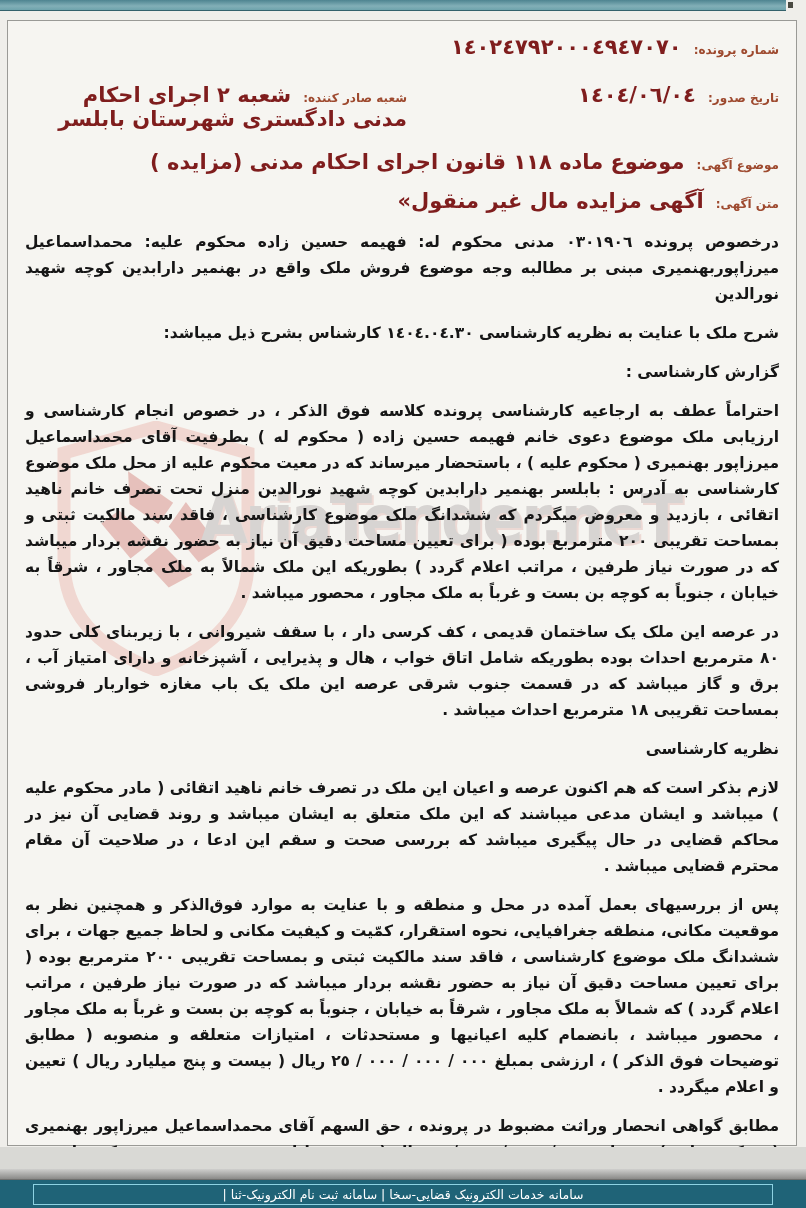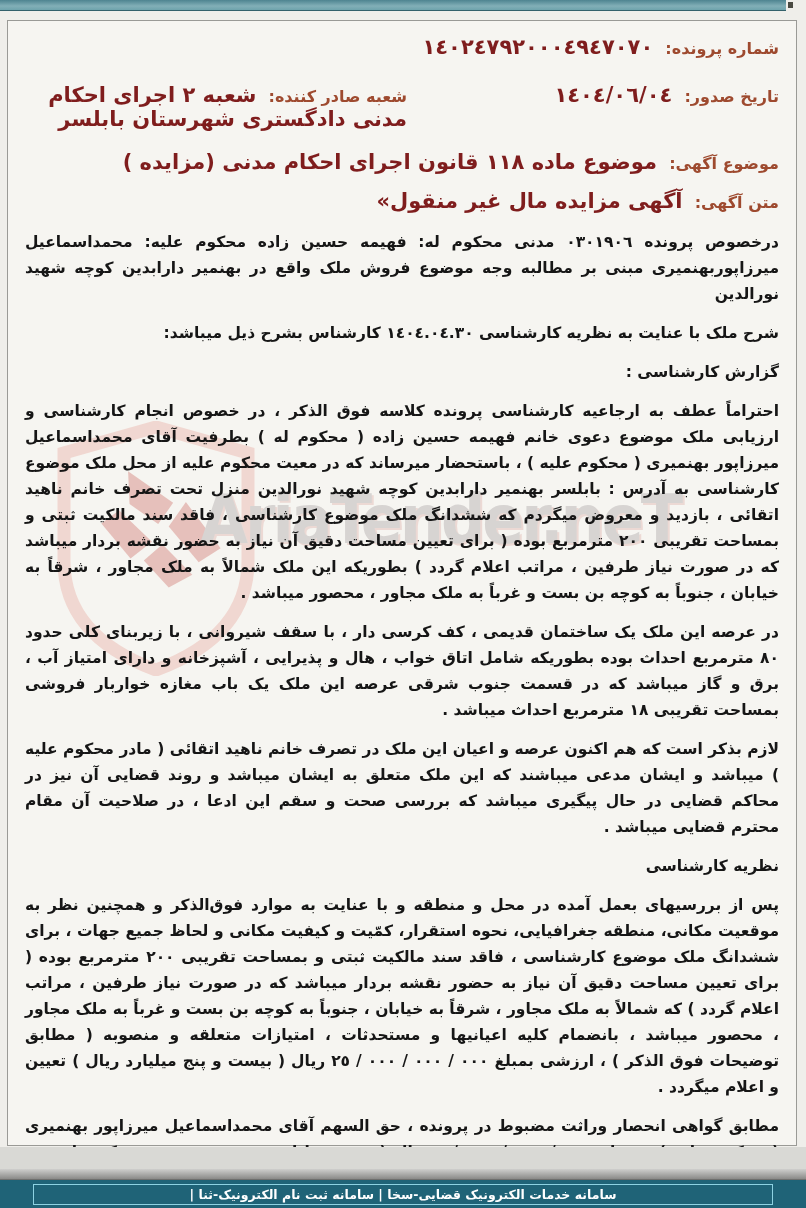--- a/index.html
+++ b/index.html
@@ -35,21 +35,21 @@
     white-space:nowrap; transform:scaleY(1.08);
   }
   
   .content{
     position:relative; direction:rtl; text-align:right;
     padding:14px 17px 0 17px; color:#161616;
   }
   .hdr-row{display:flex; margin-bottom:24px;}
   .hdr-cell-r{width:372px; flex:none;}
   .hdr-cell-l{flex:1;}
-  .lbl{color:#9e4a2f; font-weight:bold; font-size:16px; margin-left:7px;}
+  .lbl{color:#9e4a2f; font-weight:bold; font-size:12px; margin-left:7px;}
   .val{font-weight:bold; font-size:21px; color:#7f1d1d;}
   .hdr-row.tight{margin-bottom:19px;}
   .subject-row{margin-bottom:15px;}
   .bodytitle-row{margin-bottom:16px;}
   .para{
     font-size:15.5px; font-weight:bold; line-height:26px;
     text-align:justify; margin:0 0 13px 0;
   }
   .para.single{text-align:right;}
   
@@ -64,21 +64,20 @@
   }
   .footer{
     position:absolute; left:0; bottom:0; width:806px; height:28px;
     background:#1f6377;
   }
   .footer-box{
     position:absolute; top:4px; bottom:3px; left:33px; right:33px;
     border:1px solid #8ed2e2;
     display:flex; align-items:center; justify-content:center;
     direction:rtl;
-    font-weight:bold;
   }
   .footer-text{color:#ffffff; font-size:12.5px; letter-spacing:0;}
 </style>
 </head>
 <body>
 
 <div class="page">
 
   <div class="topbar"></div>
   <div class="topbar-tick"></div>
@@ -127,22 +126,22 @@
         <span class="lbl">متن آگهی:</span>
         <span class="val">آگهی مزایده مال غیر منقول»</span>
       </div>
 
       <div>
         <p class="para">درخصوص پرونده ٠٣٠١٩٠٦  مدنی محکوم له: فهیمه حسین زاده محکوم علیه: محمداسماعیل میرزاپوربهنمیری  مبنی بر مطالبه وجه موضوع فروش ملک واقع در بهنمیر دارابدین کوچه شهید نورالدین</p>
         <p class="para single">شرح ملک  با عنایت به نظریه کارشناسی  ١٤٠٤.٠٤.٣٠  کارشناس بشرح ذیل میباشد:</p>
         <p class="para single">گزارش کارشناسی :</p>
         <p class="para">احتراماً عطف به ارجاعیه کارشناسی پرونده کلاسه فوق الذکر ، در خصوص انجام کارشناسی و ارزیابی ملک  موضوع دعوی خانم فهیمه حسین زاده ( محکوم له ) بطرفیت آقای محمداسماعیل میرزاپور بهنمیری ( محکوم علیه  ) ، باستحضار میرساند که در معیت محکوم علیه از محل ملک موضوع کارشناسی به آدرس : بابلسر  بهنمیر  دارابدین  کوچه شهید نورالدین  منزل تحت تصرف خانم ناهید اتقائی ، بازدید و معروض میگردم که ششدانگ ملک موضوع کارشناسی ، فاقد سند مالکیت ثبتی و بمساحت تقریبی ٢٠٠ مترمربع بوده ( برای تعیین مساحت دقیق آن نیاز به حضور نقشه بردار میباشد که در صورت نیاز طرفین ، مراتب اعلام گردد ) بطوریکه این ملک شمالاً به ملک مجاور ، شرقاً به خیابان ، جنوباً به کوچه بن بست و غرباً به ملک مجاور ، محصور میباشد .</p>
         <p class="para">در عرصه این ملک یک ساختمان قدیمی ، کف کرسی دار ، با سقف شیروانی ، با زیربنای کلی حدود ٨٠ مترمربع احداث بوده بطوریکه شامل اتاق خواب ، هال و پذیرایی ، آشپزخانه و دارای امتیاز آب ، برق  و گاز میباشد که در قسمت جنوب شرقی عرصه این ملک یک باب مغازه خواربار فروشی بمساحت تقریبی ١٨ مترمربع احداث میباشد .</p>
+        <p class="para single">نظریه کارشناسی</p>
         <p class="para">لازم بذکر است که هم اکنون عرصه و اعیان این ملک در تصرف خانم ناهید اتقائی ( مادر محکوم علیه ) میباشد و ایشان مدعی میباشند که این ملک متعلق به ایشان میباشد و روند قضایی آن نیز در محاکم قضایی در حال پیگیری میباشد که بررسی صحت و سقم این ادعا ، در صلاحیت آن مقام  محترم قضایی میباشد .</p>
-        <p class="para single">نظریه کارشناسی</p>
         <p class="para">پس از بررسیهای بعمل آمده در محل و منطقه و با عنایت به موارد فوق‌الذکر و همچنین  نظر به موقعیت مکانی، منطقه جغرافیایی، نحوه استقرار، کمّیت و کیفیت مکانی و لحاظ جمیع جهات ، برای ششدانگ ملک موضوع کارشناسی ، فاقد سند مالکیت ثبتی و بمساحت تقریبی ٢٠٠ مترمربع بوده ( برای تعیین مساحت دقیق آن نیاز به حضور نقشه بردار میباشد که در صورت نیاز طرفین ، مراتب اعلام گردد ) که شمالاً به ملک مجاور ، شرقاً به خیابان ، جنوباً به کوچه بن بست و غرباً به ملک مجاور ، محصور میباشد ، بانضمام کلیه  اعیانیها و مستحدثات ، امتیازات متعلقه و منصوبه ( مطابق توضیحات فوق الذکر )  ، ارزشی بمبلغ ٠٠٠ / ٠٠٠ / ٠٠٠ / ٢٥  ریال  ( بیست و پنج  میلیارد ریال )  تعیین و اعلام میگردد .</p>
         <p class="para">مطابق گواهی انحصار وراثت مضبوط در پرونده ، حق السهم آقای محمداسماعیل میرزاپور بهنمیری ( محکوم علیه  ) ، بمبلغ ٦٦٦ / ٦٦٦ / ٢٩١ / ٧  ریال  ( هفت میلیارد و دویست و نود و یک میلیون و ششصد و شصت و شش هزار و ششصد و شصت و شش ریال ) میباشد</p>
         <p class="para">که مراتب فوق توسط کارشناس رسمی دادگستری مورد بازدید قرار گرفته که درتاریخ ١٤٠٤.٠٦.٢٥ روز سه شنبه  از ساعت ٨لغایت ١٢ صبح به صورت مزایده الکترونیکی در سامانه SETADIRAN.IRبه فروش خواهد رسید کسانیکه بالاترین قیمت را با توجه به نظریه کارشناس پرداخت نماید برنده مزایده خواهد بود . طالبین می توانند ٥ روز قبل از برگزاری مزایده در دفتر اجرای احکام مدنی مراجعه تا مورد مزایده به آنان ارائه گردید هزینه نقل و انتقال بعهده خریدار مزایده است.</p>
       </div>
 
     </div>
   </div>
 
   <div class="below-strip"></div>
   <div class="footer-sep"></div>

